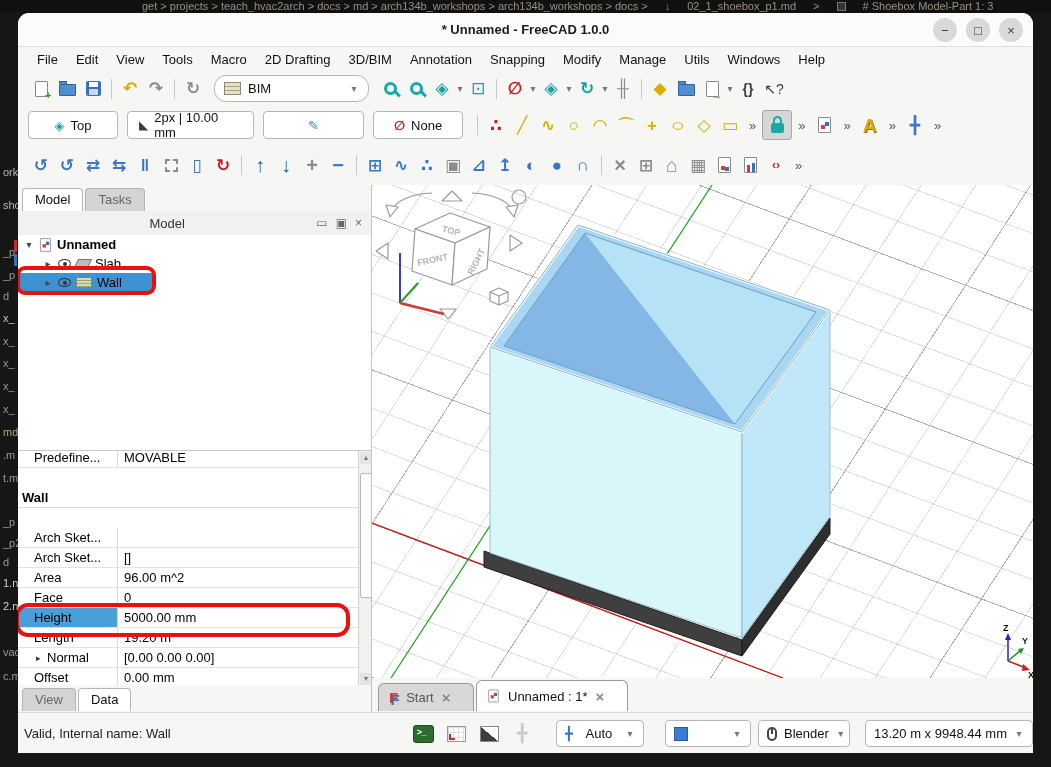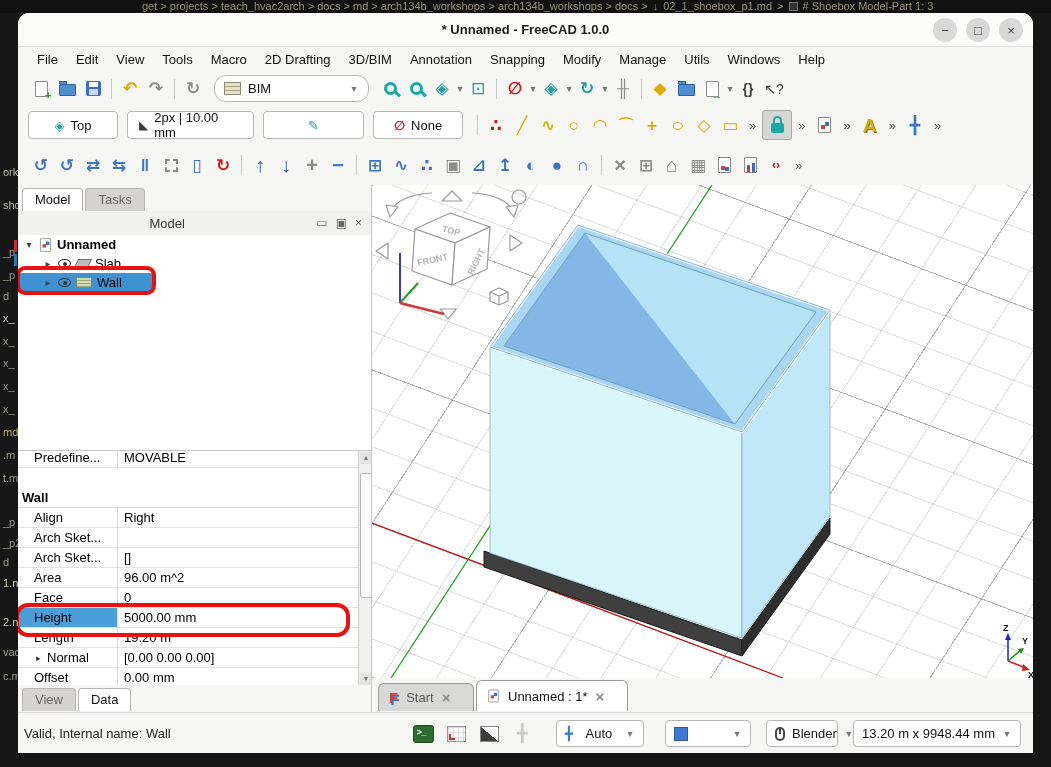--- a/index.html
+++ b/index.html
@@ -1,21 +1,21 @@
 <!DOCTYPE html>
 <html><head>
 <meta charset="utf-8">
 <style>
   *{margin:0;padding:0;box-sizing:border-box}
   html,body{width:1051px;height:767px;overflow:hidden;background:#161616;
     font-family:"Liberation Sans","DejaVu Sans",sans-serif;-webkit-font-smoothing:antialiased}
   
   .crumbbar{position:absolute;left:0;top:0;width:1051px;height:13px;background:#111;
     color:#96927e;font-size:11px;line-height:13px;white-space:nowrap;overflow:hidden;
-    display:flex;gap:5px;padding-left:142px;align-items:center}
+    display:flex;gap:17px;padding-left:142px;align-items:center}
   .crumbbar .dl{color:#4a9ad4;font-weight:bold}
   .crumbbar .fico{display:inline-block;width:9px;height:9px;border:1px solid #777;background:#333}
   .fragL{position:absolute;left:1px;top:0;width:17px;height:767px;font-size:11px;color:#9a9a8c}
   .fragL span{position:absolute;left:2px;white-space:nowrap}
   .fragR{position:absolute;left:1052px;top:367px;font-size:16px;color:#aaa89a}
   .fmark{position:absolute;width:3px;height:12px}
   
   #win{position:absolute;left:18px;top:13px;width:1015px;height:740px;background:#f6f6f5;
     border-radius:11px 11px 0 0;overflow:hidden}
   .titlebar{position:absolute;left:0;top:0;width:100%;height:34px;background:#fbfbfa;
@@ -173,21 +173,21 @@
   <span style="top:357px">x_</span>
   <span style="top:380px">x_</span>
   <span style="top:403px">x_</span>
   <span style="top:426px;color:#b8a860">md</span>
   <span style="top:449px">.m</span>
   <span style="top:472px">t.m</span>
   <span style="top:516px">_p</span>
   <span style="top:537px">_p2</span>
   <span style="top:556px">d</span>
   <span style="top:577px;color:#d0d0c0">1.n</span>
-  <span style="top:616px;color:#d0d0c0">2.n</span>
+  <span style="top:600px;color:#d0d0c0">2.n</span>
   <span style="top:646px">vac</span>
   <span style="top:670px">c.m</span>
 </div>
 <span class="fmark" style="left:14px;top:240px;background:#cc2a2a"></span>
 <span class="fmark" style="left:14px;top:254px;background:#3a6fc0"></span>
 <span class="fragR">Lab</span>
 
 <div id="win">
 
   <div class="titlebar">
@@ -417,24 +417,20 @@
         <span>Wall</span>
       </div>
     </div>
 
     <div class="props">
       <div class="prow" style="top:-3px">
         <span class="pl">Predefine...</span>
         <span class="pv">MOVABLE</span>
       </div>
       <div class="pgroup" style="top:37px">Wall</div>
-      <div class="prow" style="top:57px">
-        <span class="pl">Align</span>
-        <span class="pv">Right</span>
-      </div>
       <div class="prow" style="top:77px">
         <span class="pl">Arch Sket...</span>
       </div>
       <div class="prow" style="top:97px">
         <span class="pl">Arch Sket...</span>
         <span class="pv">[]</span>
       </div>
       <div class="prow" style="top:117px">
         <span class="pl">Area</span>
         <span class="pv">96.00 m^2</span>
@@ -581,21 +577,21 @@
       <span class="scombo" style="width:88px;margin-left:14px">
         <span class="c-blue bold">╋</span>
         <span style="flex:1;text-align:center">Auto</span>
         <span class="car">▾</span>
       </span>
       <span class="scombo" style="width:86px;margin-left:14px">
         <i class="i-bluesq"></i>
         <span style="flex:1"></span>
         <span class="car">▾</span>
       </span>
-      <span class="scombo" style="width:72px;margin-left:8px">
+      <span class="scombo" style="width:92px;">
         <i class="i-mouse">
             <i></i>
           </i>
         <span style="flex:1;text-align:center">Blender</span>
         <span class="car">▾</span>
       </span>
       <span class="scombo" style="width:168px;margin-left:8px">
         <span style="flex:1">13.20 m x 9948.44 mm</span>
         <span class="car">▾</span>
       </span>

